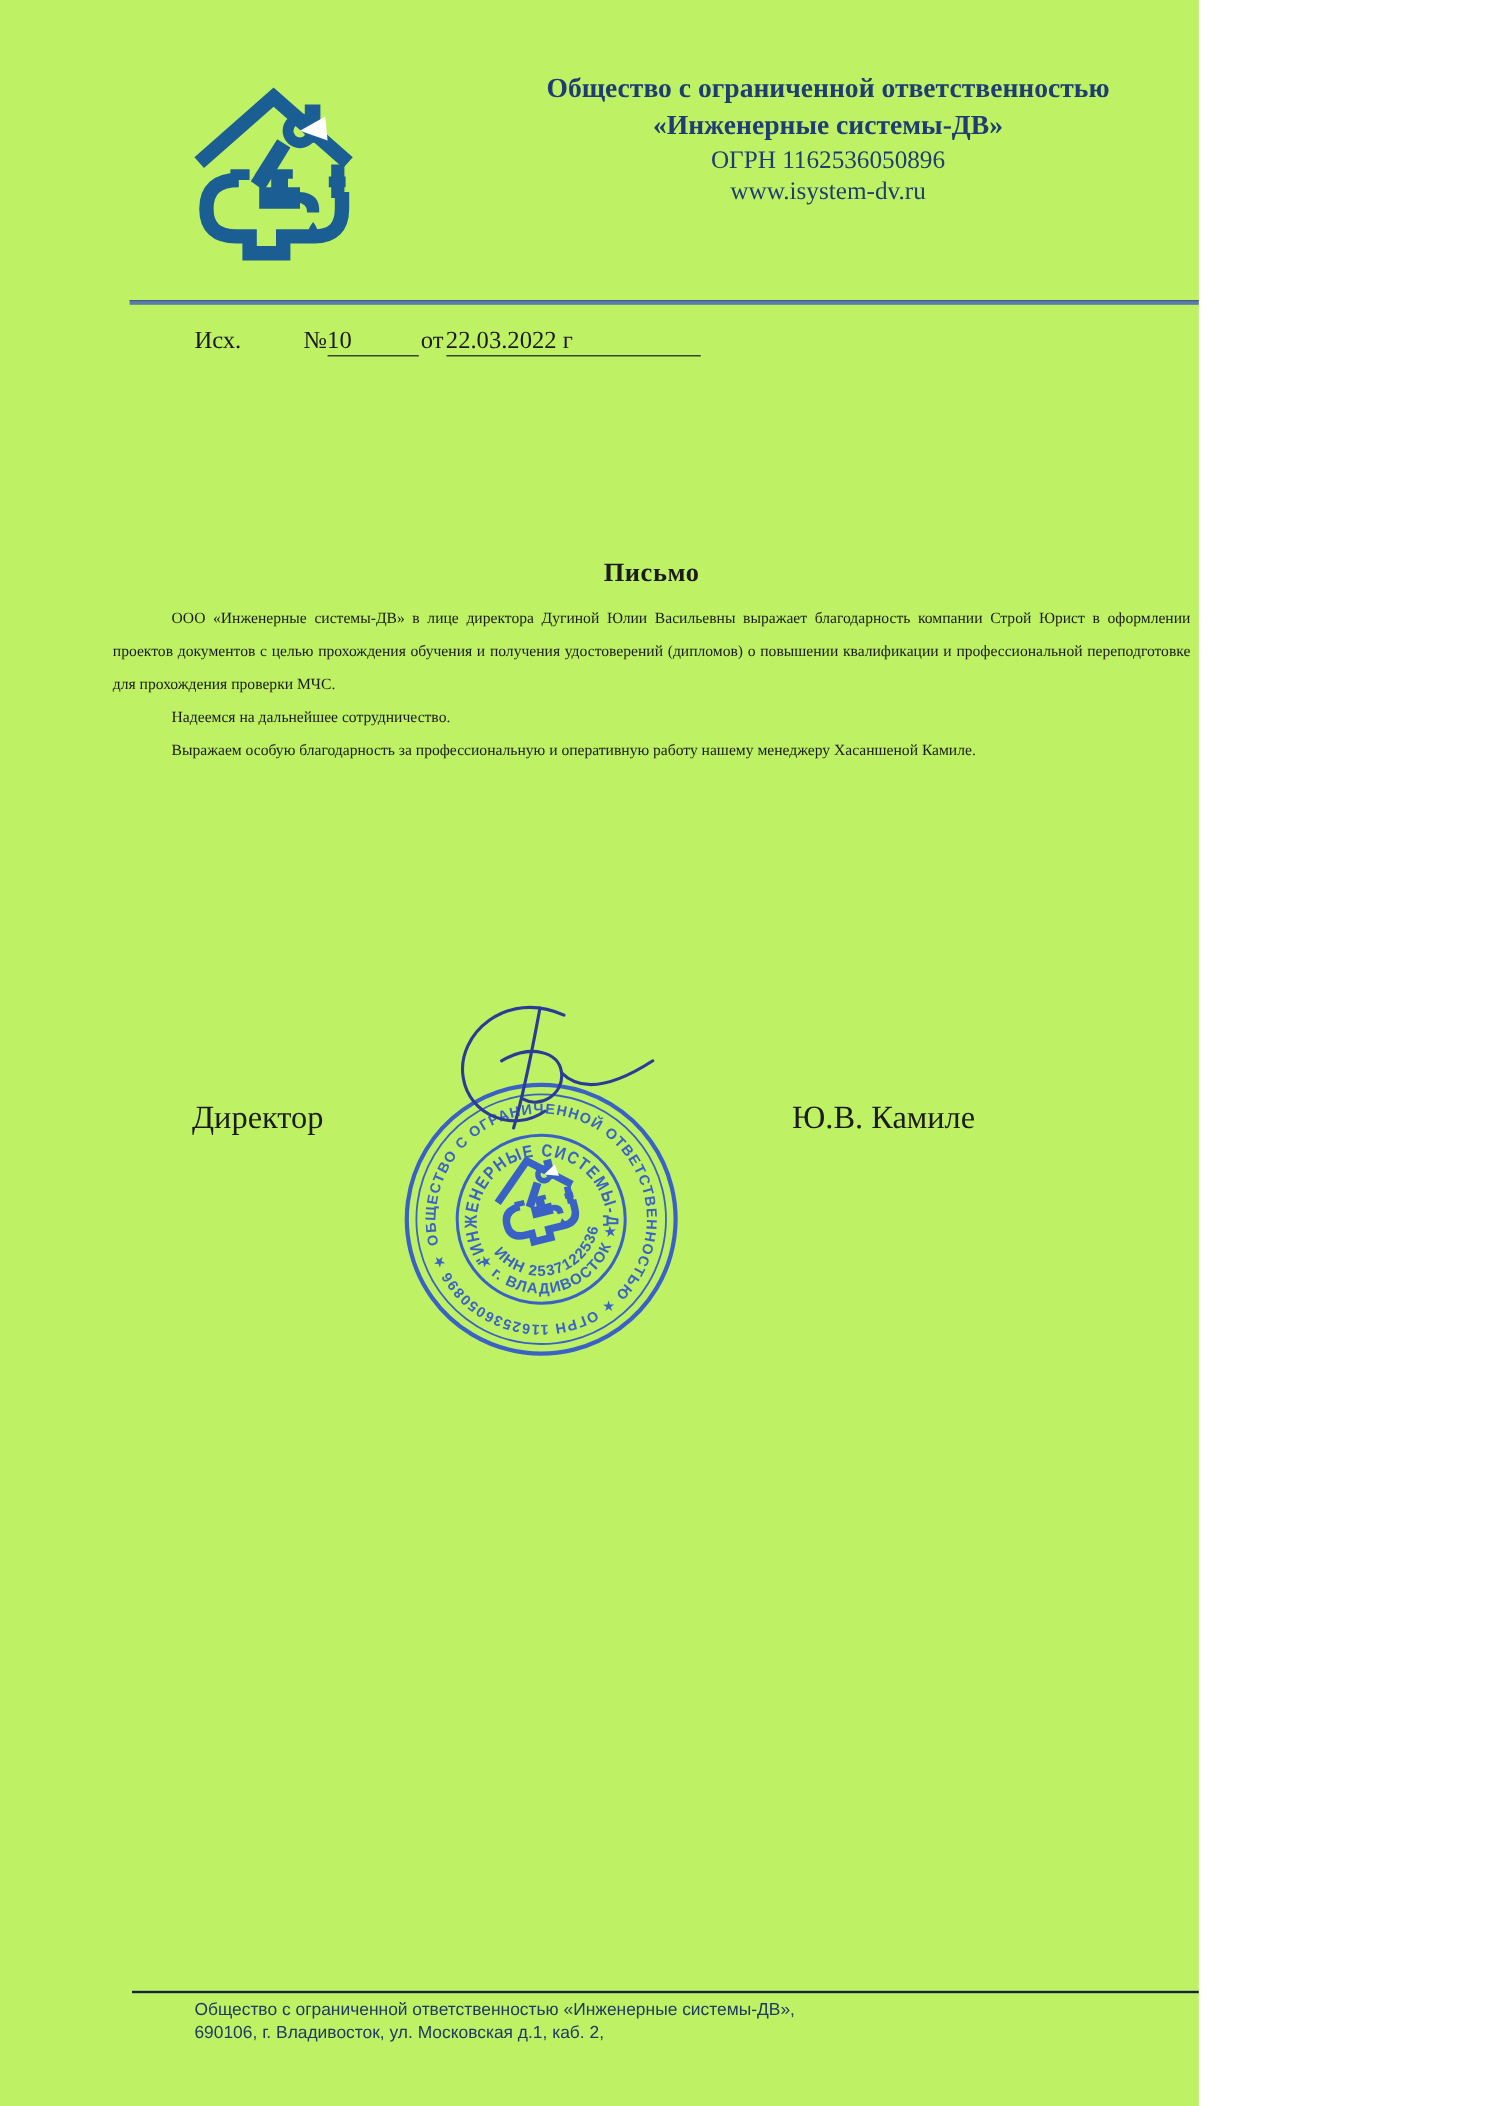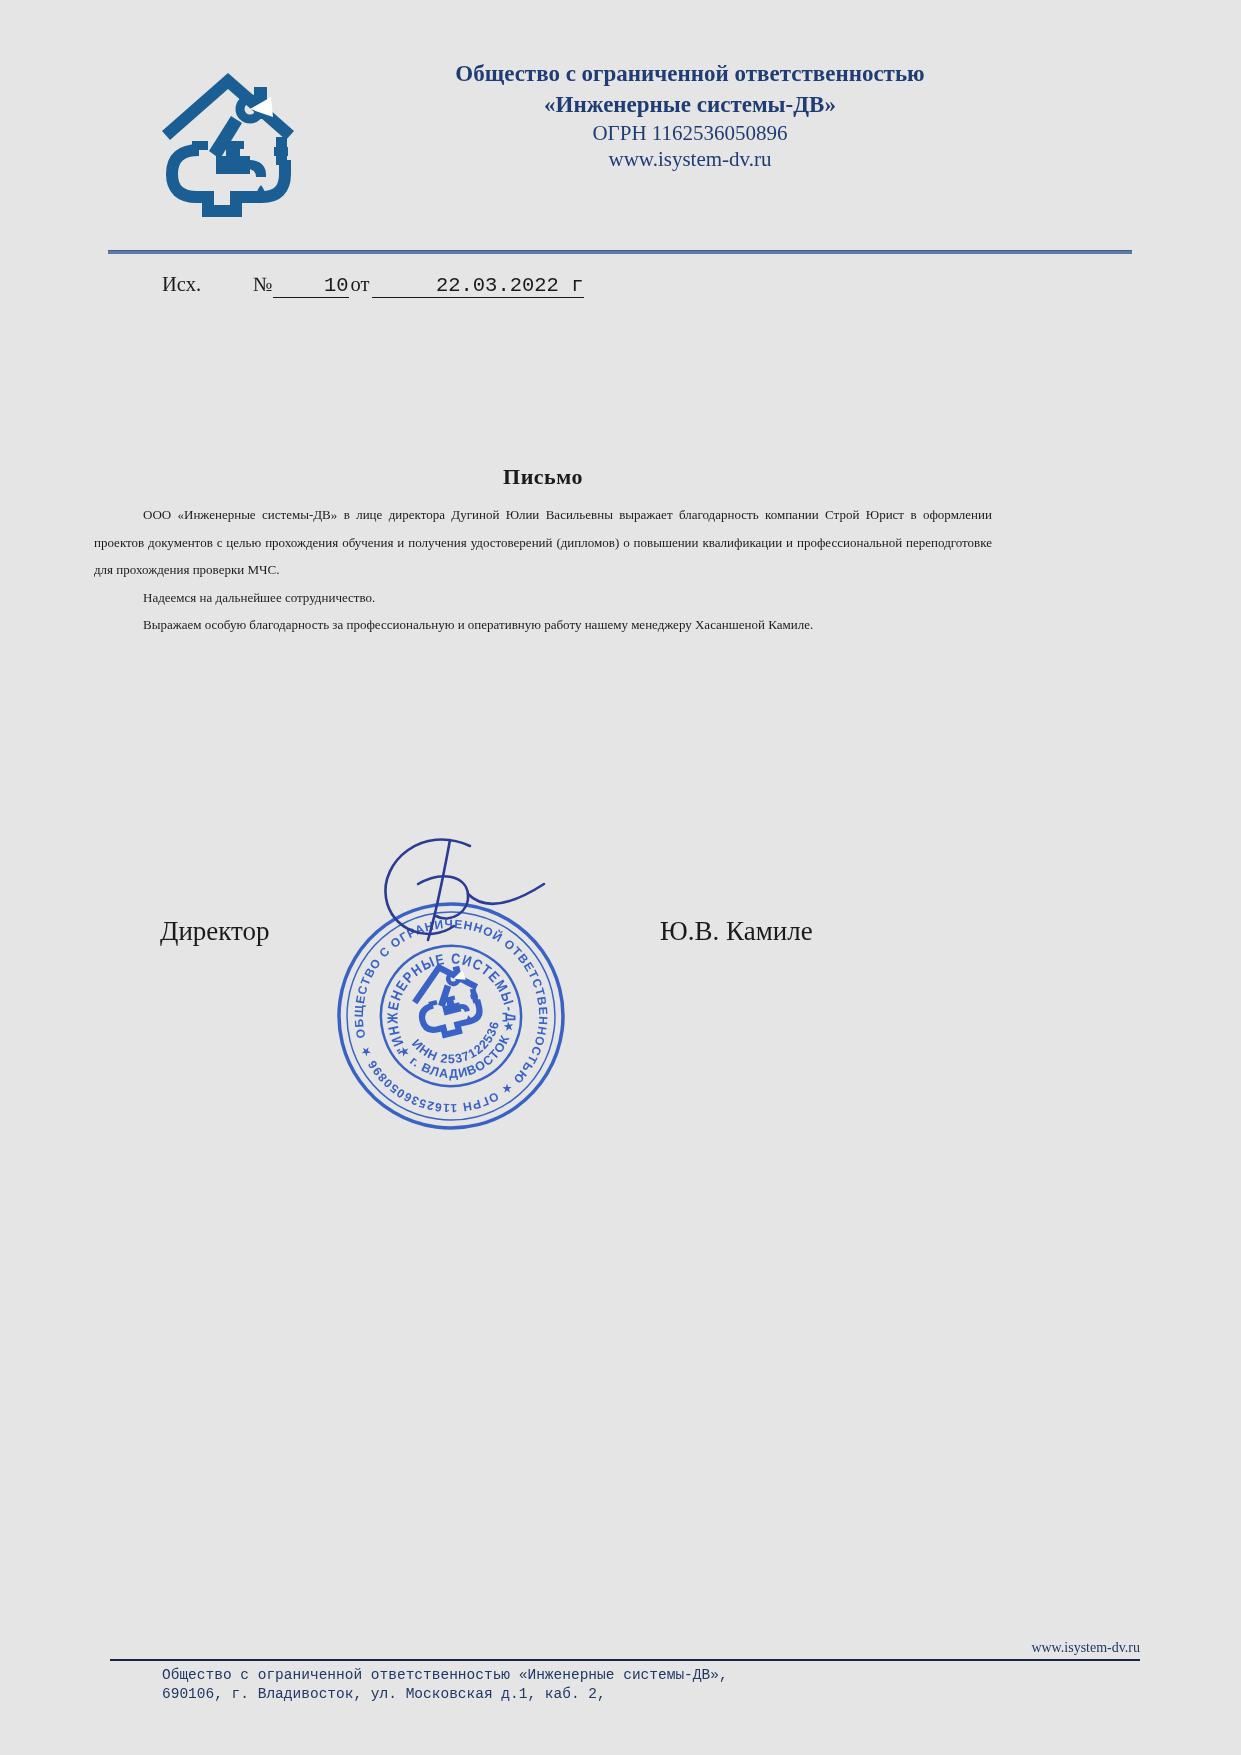--- a/index.html
+++ b/index.html
@@ -2,35 +2,35 @@
 <html style="--header-text: #1f3c74; --rule-blue: #5b7ca6; --logo-blue: #1b5e94; --stamp-blue: #3a62c6; --signature-blue: #2b3b96; --ink: #1b1b1b; --footer-text: #1f3864; --footer-rule: #16243f;"><head>
 <meta charset="utf-8">
 <style>
   :root{
     --header-text:#1f3c74; --rule-blue:#5b7ca6; --logo-blue:#1b5e94;
     --stamp-blue:#3a62c6; --signature-blue:#2b3b96; --ink:#1b1b1b;
     --footer-text:#1f3864; --footer-rule:#16243f;
   }
   *{margin:0;padding:0;box-sizing:border-box;}
   html,body{background:#ffffff;}
-  .page{position:relative;width:1241px;height:1755px;background:#e5e5e5;overflow:hidden;
+  .page{position:relative;width:999px;height:1755px;background:#bef264;overflow:hidden;
         font-family:"Liberation Serif","DejaVu Serif",serif;color:var(--ink);}
 
   
   .logo{position:absolute;left:158px;top:68px;width:140px;height:166px;color:var(--logo-blue);}
   .head-text{position:absolute;left:340px;top:58px;width:700px;text-align:center;color:var(--header-text);}
   .head-text .h1{font-size:23px;font-weight:bold;line-height:31px;}
   .head-text .h2{font-size:21px;line-height:26px;}
   .head-rule{position:absolute;left:108px;top:250px;width:1024px;height:4px;background:var(--rule-blue);
              border-top:1px solid #3e5f86;}
 
   
   .refline{position:absolute;left:162px;top:273px;font-size:20.5px;white-space:nowrap;}
   .refline .gap{display:inline-block;width:52px;}
-  .refline .blank{display:inline-block;text-align:right;border-bottom:1.6px solid var(--ink);font-family:Liberation Mono, monospace;}
+  .refline .blank{display:inline-block;text-align:left;border-bottom:1.6px solid var(--ink);}
   .refline .blank-num{width:76px;margin:0 2px 0 0;}
   .refline .blank-date{width:212px;margin-left:2px;}
 
   
   .body{position:absolute;left:94px;top:464px;width:898px;}
   .title{font-size:22px;font-weight:bold;text-align:center;margin-bottom:11px;letter-spacing:.5px;}
   .body p{font-size:13px;line-height:27.5px;text-align:justify;text-indent:49px;}
 
   
   .sig-row{position:absolute;left:160px;top:916px;width:720px;font-size:27px;}
@@ -43,21 +43,21 @@
   .st-outer{font-size:12px;letter-spacing:1px;}
   .st-name{font-size:14.5px;letter-spacing:1.5px;}
   .st-small{font-size:12.5px;letter-spacing:1px;}
   .signature{position:absolute;left:352px;top:832px;width:210px;height:120px;}
   .signature path{fill:none;stroke:var(--signature-blue);stroke-width:2.6;stroke-linecap:round;}
 
   
   .f-site{position:absolute;left:840px;top:1640px;width:300px;text-align:right;
           font-size:14px;color:var(--footer-text);}
   .f-rule{position:absolute;left:110px;top:1659px;width:1030px;height:2px;background:var(--footer-rule);}
-  .f-lines{position:absolute;left:162px;top:1666px;font-family:Liberation Mono, monospace;
+  .f-lines{position:absolute;left:162px;top:1666px;font-family:Liberation Sans, sans-serif;
            font-size:14.5px;line-height:19px;color:var(--footer-text);}
 </style>
 </head>
 <body>
 
 <svg width="0" height="0" style="position:absolute" aria-hidden="true">
   <defs>
     <symbol id="logo-house" viewBox="0 0 140 160">
       <g fill="currentColor" stroke="none">
         <path d="M96 16 h13 v32 h-13 z"></path>

